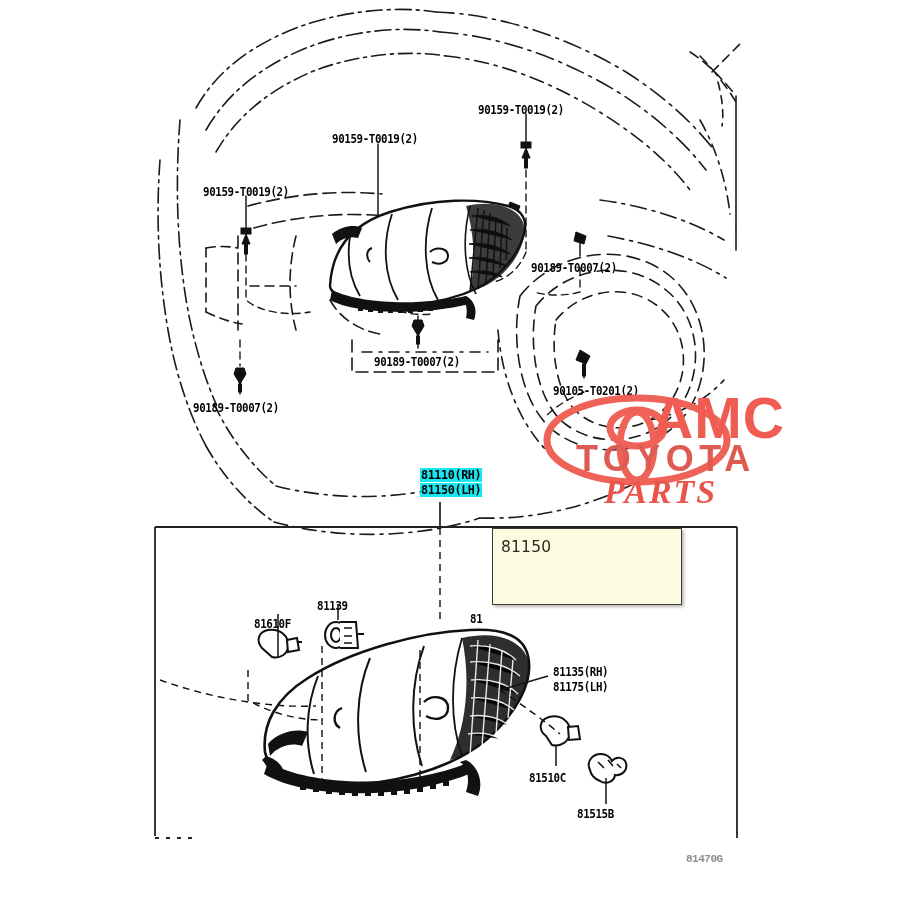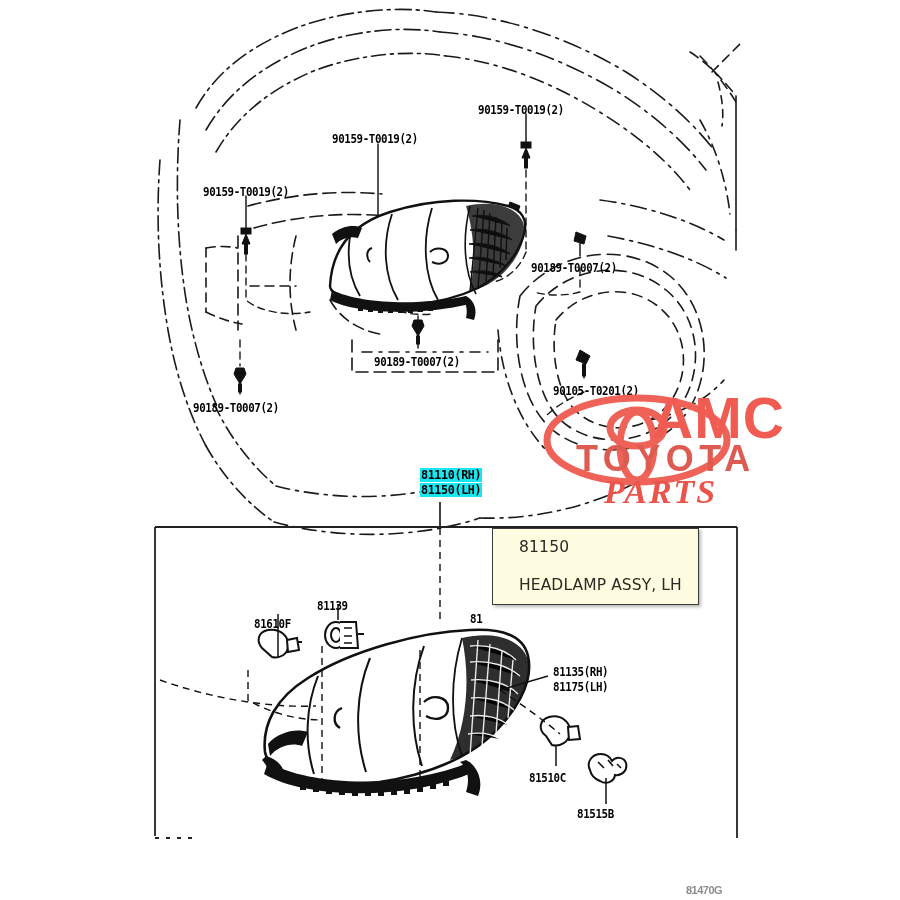--- a/index.html
+++ b/index.html
@@ -54,27 +54,27 @@
   .hl-row.teal {
     background: #18E6F0;
     color: #000000;
   }
 
   
   #tooltip {
     position: absolute;
     left: 492px;
     top: 528px;
-    width: 207px;
+    width: 190px;
     height: 77px;
     background: #FDFBE0;
     border: 1px solid #3b3b3b;
     box-sizing: border-box;
     box-shadow: 2px 2px 3px rgba(0,0,0,0.28);
-    padding: 9px 0 0 26px;
+    padding: 9px 0 0 8px;
     font-family: "DejaVu Sans", sans-serif;
     color: #2b2b22;
     z-index: 40;
   }
   #tooltip .tt-code {
     font-size: 15.5px;
     line-height: 18px;
     letter-spacing: 0.2px;
   }
   #tooltip .tt-desc {
@@ -132,22 +132,22 @@
   #wm-emblem {
     position: absolute;
     left: 8px;
     top: 6px;
   }
 
   
   #diagcode {
     position: absolute;
     left: 686px;
-    top: 884px;
-    font-family: Liberation Sans, sans-serif;
+    top: 853px;
+    font-family: Liberation Mono, monospace;
     font-weight: bold;
     font-size: 11px;
     color: #8c8c8c;
     letter-spacing: -0.5px;
   }
 </style>
 </head>
 <body>
 
 <div id="page">
@@ -455,18 +455,17 @@
   <div class="plabel" style="left:317px; top:600px;">81139</div>
   <div class="plabel" style="left:553px; top:666px;">81135(RH)</div>
   <div class="plabel" style="left:553px; top:681px;">81175(LH)</div>
   <div class="plabel" style="left:529px; top:772px;">81510C</div>
   <div class="plabel" style="left:577px; top:808px;">81515B</div>
 
   <div class="plabel" style="left:470px; top:569px; z-index:20;margin-top:44px;">81</div>
 
   <div id="tooltip">
     <div class="tt-code">81150</div>
-    <div class="tt-desc">HEADLAMP ASSY, LH</div>
   </div>
 
   <div id="diagcode">81470G</div>
 
 </div>
 
 </body></html>

